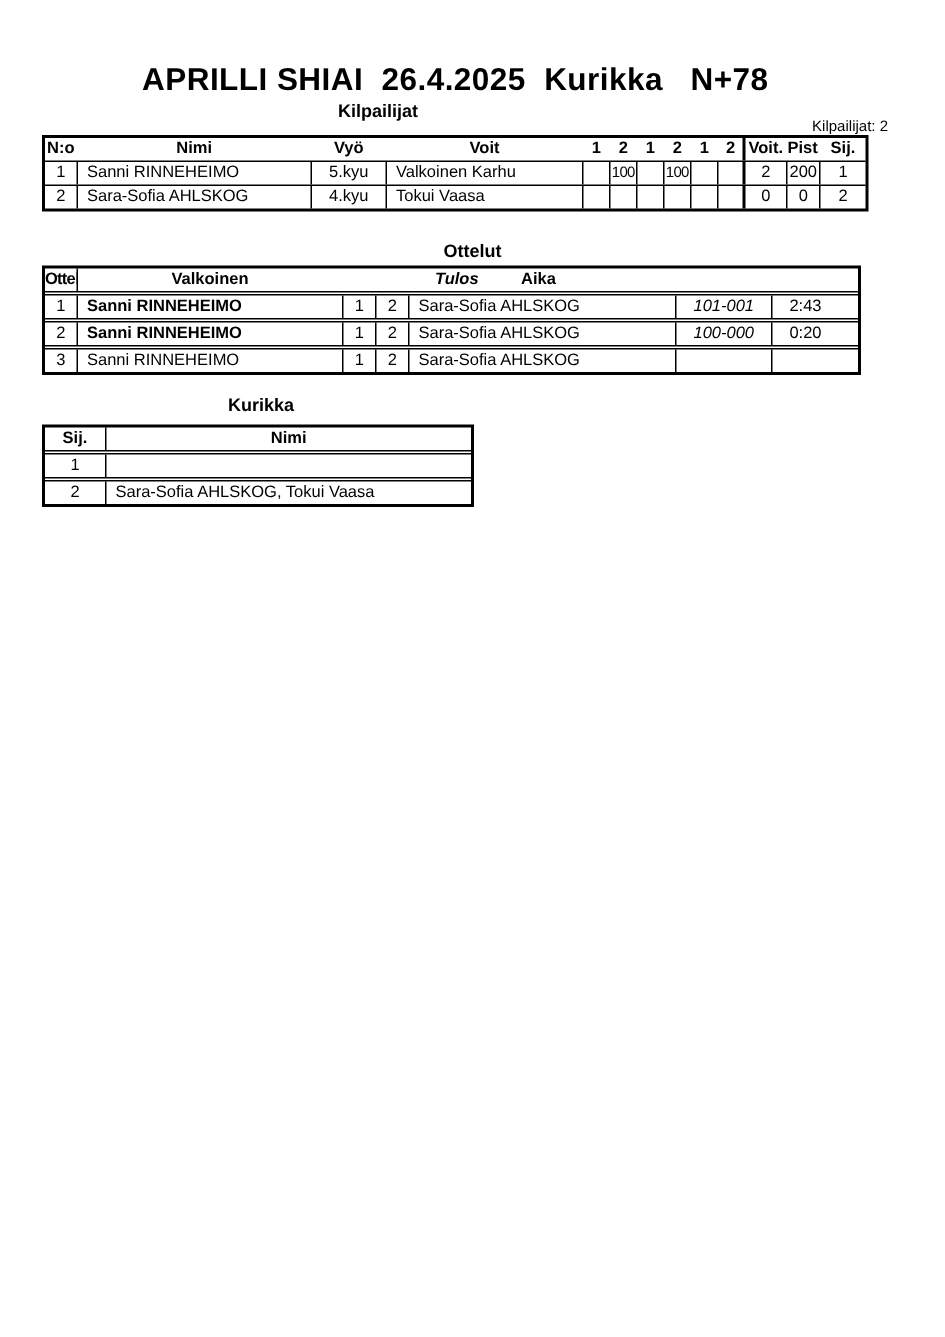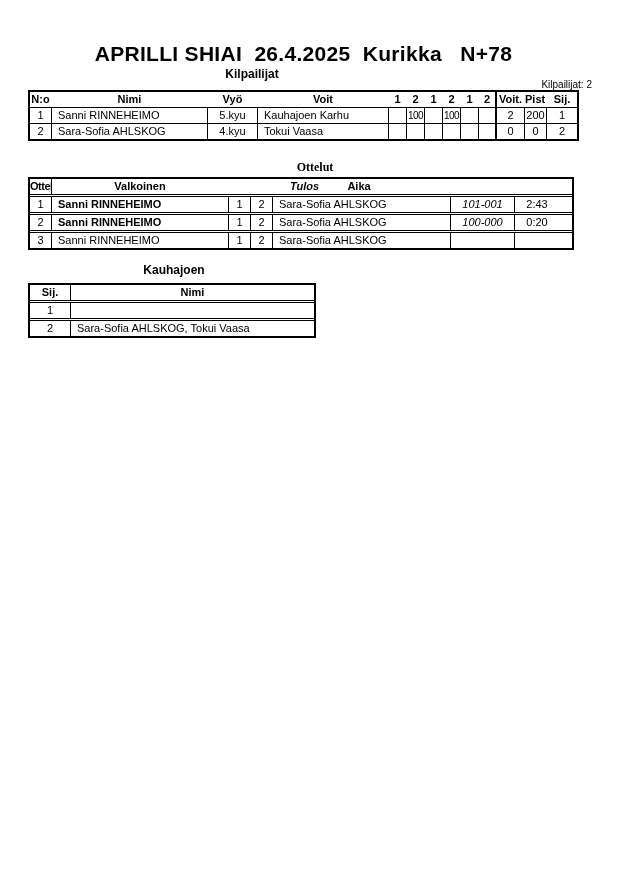--- a/index.html
+++ b/index.html
@@ -31,21 +31,21 @@
     margin-top: 13px;
   }
   .sub-title {
     position: absolute;
     transform: translateX(-50%);
     font-size: 12px;
     font-weight: bold;
     white-space: nowrap;
   }
   #t1-title { left: 252px; top: 67px; }
-  #t2-title { left: 315px; top: 160px; font-family: Liberation Serif, serif; }
+  #t2-title { left: 315px; top: 160px; }
   #t3-title { left: 174px; top: 263px; }
 
   .tbl {
     position: absolute;
     border: 2px solid #000;
     background: #fff;
   }
   #tbl-competitors { left: 28px; top: 90px;  width: 547px; }
   #tbl-matches     { left: 28px; top: 177px; width: 542px; }
   #tbl-results     { left: 28px; top: 283px; width: 284px; }
@@ -128,21 +128,21 @@
         <div class="cell w-s">1</div>
         <div class="cell w-s div-r">2</div>
         <div class="cell w-wins">Voit.</div>
         <div class="cell w-pts">Pist.</div>
         <div class="cell w-place no-r">Sij.</div>
       </div>
       <div class="row c-row">
         <div class="cell w-no">1</div>
         <div class="cell w-name left">Sanni RINNEHEIMO</div>
         <div class="cell w-belt">5.kyu</div>
-        <div class="cell w-club left">Kauhajoen Karhu</div>
+        <div class="cell w-club left">Valkoinen Karhu</div>
         <div class="cell w-s"></div>
         <div class="cell w-s">100</div>
         <div class="cell w-s"></div>
         <div class="cell w-s">100</div>
         <div class="cell w-s"></div>
         <div class="cell w-s div-r"></div>
         <div class="cell w-wins">2</div>
         <div class="cell w-pts">200</div>
         <div class="cell w-place no-r">1</div>
       </div>
@@ -195,21 +195,21 @@
         <div class="cell w-match">3</div>
         <div class="cell w-white left">Sanni RINNEHEIMO</div>
         <div class="cell w-n">1</div>
         <div class="cell w-n">2</div>
         <div class="cell w-blue left">Sara-Sofia AHLSKOG</div>
         <div class="cell w-result"></div>
         <div class="cell w-time no-r"></div>
       </div>
     </div>
 
-  <div class="sub-title" id="t3-title">Kauhajoen</div>
+  <div class="sub-title" id="t3-title">Kurikka</div>
   <div class="tbl" id="tbl-results">
       <div class="row hdr">
         <div class="cell w-sij blk-r">Sij.</div>
         <div class="cell w-rname no-r">Nimi</div>
       </div>
       <div class="row box-row">
         <div class="cell w-sij">1</div>
       </div>
       <div class="row box-row">
         <div class="cell w-sij">2</div>

